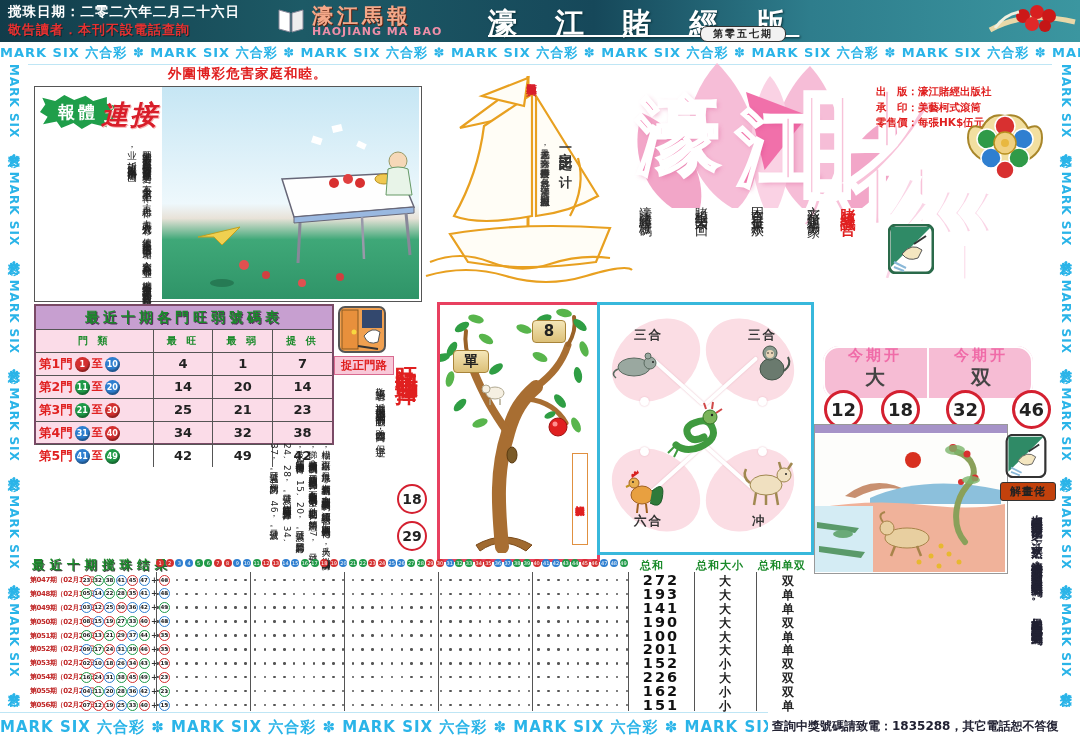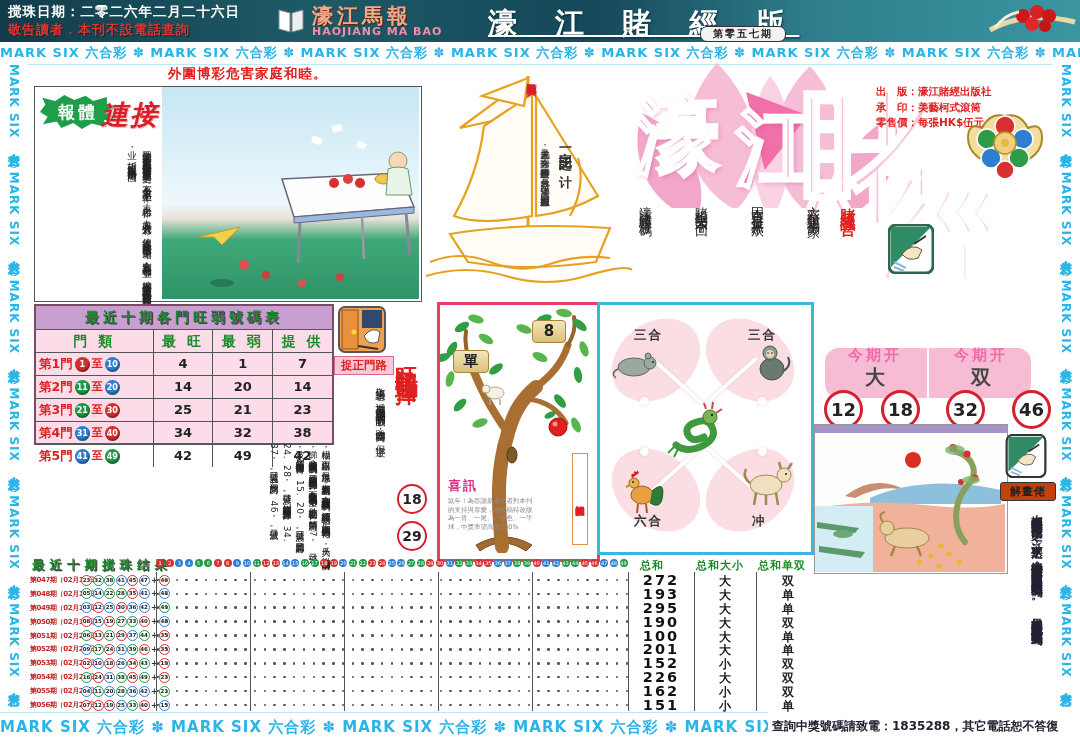--- a/index.html
+++ b/index.html
@@ -74,21 +74,21 @@
   #stamp-icon{left:888px;top:224px;width:46px;height:50px;}
 
   
   #hot-table{left:34px;top:304px;width:296px;height:137px;border:2px solid #7a4a66;background:#fbdce8;}
   #hot-title{height:23px;background:#c79fd0;color:#1a8a2a;font-size:14px;font-weight:bold;
      text-align:center;line-height:23px;letter-spacing:4px;text-shadow:1px 1px 0 #5a3060;}
   .ht-row{display:flex;height:22px;line-height:22px;border-top:1px solid #555;}
   .ht-c0{width:118px;border-right:1px solid #555;display:flex;align-items:center;padding-left:3px;box-sizing:border-box;}
   .ht-c{width:59px;border-right:1px solid #555;text-align:center;color:#222;font-size:13px;font-weight:bold;}
   .ht-c:last-child{border-right:none;}
-  #hot-head .ht-c0,#hot-head .ht-c{color:#1a8a2a;font-size:14px;font-weight:bold;letter-spacing:3px;}
+  #hot-head .ht-c0,#hot-head .ht-c{color:#1a8a2a;font-size:10px;font-weight:bold;letter-spacing:3px;}
   #hot-head .ht-c0{justify-content:center;padding-left:0;}
   .door-label{color:#e02020;font-size:12.5px;font-weight:bold;margin-right:2px;white-space:nowrap;}
   .zhi{color:#e02020;font-size:11px;font-weight:bold;margin:0 2px;}
   .mini-ball{display:inline-block;width:15px;height:15px;border-radius:50%;color:#fff;font-size:8px;
      font-weight:bold;text-align:center;line-height:15px;box-shadow:inset -1px -2px 2px rgba(0,0,0,.35);}
 
   #analysis-text{left:34px;top:443px;width:298px;height:114px;writing-mode:vertical-rl;
      font-size:9px;line-height:13px;color:#222;letter-spacing:0.5px;}
 
   
@@ -437,24 +437,20 @@
     <circle cx="46" cy="84" r="4" fill="#f6f0e2" stroke="#b0a890"></circle>
     <line x1="50" y1="94" x2="50" y2="100" stroke="#b0a890" stroke-width="1.5"></line>
     <line x1="60" y1="94" x2="60" y2="100" stroke="#b0a890" stroke-width="1.5"></line>
     <circle cx="118" cy="122" r="9" fill="#e02020" stroke="#a01010"></circle>
     <circle cx="115" cy="119" r="2.5" fill="#ff9090"></circle>
     <ellipse cx="110" cy="110" rx="6" ry="3" fill="#2f9e44" transform="rotate(-25 110 110)"></ellipse>
     <ellipse cx="72" cy="150" rx="5" ry="8" fill="#7a5a28" stroke="#5a3a10"></ellipse>
   </svg>
   <div id="ribbon-dan" class="ribbon">單</div>
   <div id="ribbon-8" class="ribbon">8</div>
-  <div id="goodnews">
-    <div id="goodnews-title">喜訊</div>
-    <div id="goodnews-text">鼠年！為答謝新老讀者對本刊的支持與厚愛，絕殺稿特改版為一肖、一尾、一波色、一半球，中獎率望高達100%</div>
-  </div>
   <div id="tree-side-banner">搖錢樹贏錢訣</div>
 </div>
 
 <div id="butterfly-panel" class="abs">
   <div class="petal" style="left:8px;top:18px;transform:rotate(-38deg);"></div>
   <div class="petal" style="left:102px;top:18px;transform:rotate(38deg);"></div>
   <div class="petal" style="left:8px;top:148px;transform:rotate(38deg);"></div>
   <div class="petal" style="left:102px;top:148px;transform:rotate(-38deg);"></div>
   <div class="bf-line" style="left:42px;top:74px;transform:rotate(42deg);"></div>
   <div class="bf-line" style="left:96px;top:74px;transform:rotate(-42deg);"></div>
@@ -830,21 +826,21 @@
           <span class="dot"></span>
           <span class="dot"></span>
           <span class="dot"></span>
           <span class="dot"></span>
           <span class="dot"></span>
           <span class="dot"></span>
           <span class="dot"></span>
           <span class="dot"></span>
           <span class="dot"></span>
         </div>
-        <span class="res-sum">295</span>
+        <span class="res-sum">141</span>
         <span class="res-size">大</span>
         <span class="res-parity">单</span>
       </div>
       <div class="res-row">
         <span class="res-issue">第050期（02月19日）</span>
         <span class="res-balls">
           <span class="tiny-ball" style="border-color: rgb(212, 48, 48);">08</span>
           <span class="tiny-ball" style="border-color: rgb(47, 127, 208);">15</span>
           <span class="tiny-ball" style="border-color: rgb(212, 48, 48);">19</span>
           <span class="tiny-ball" style="border-color: rgb(32, 154, 72);">27</span>

